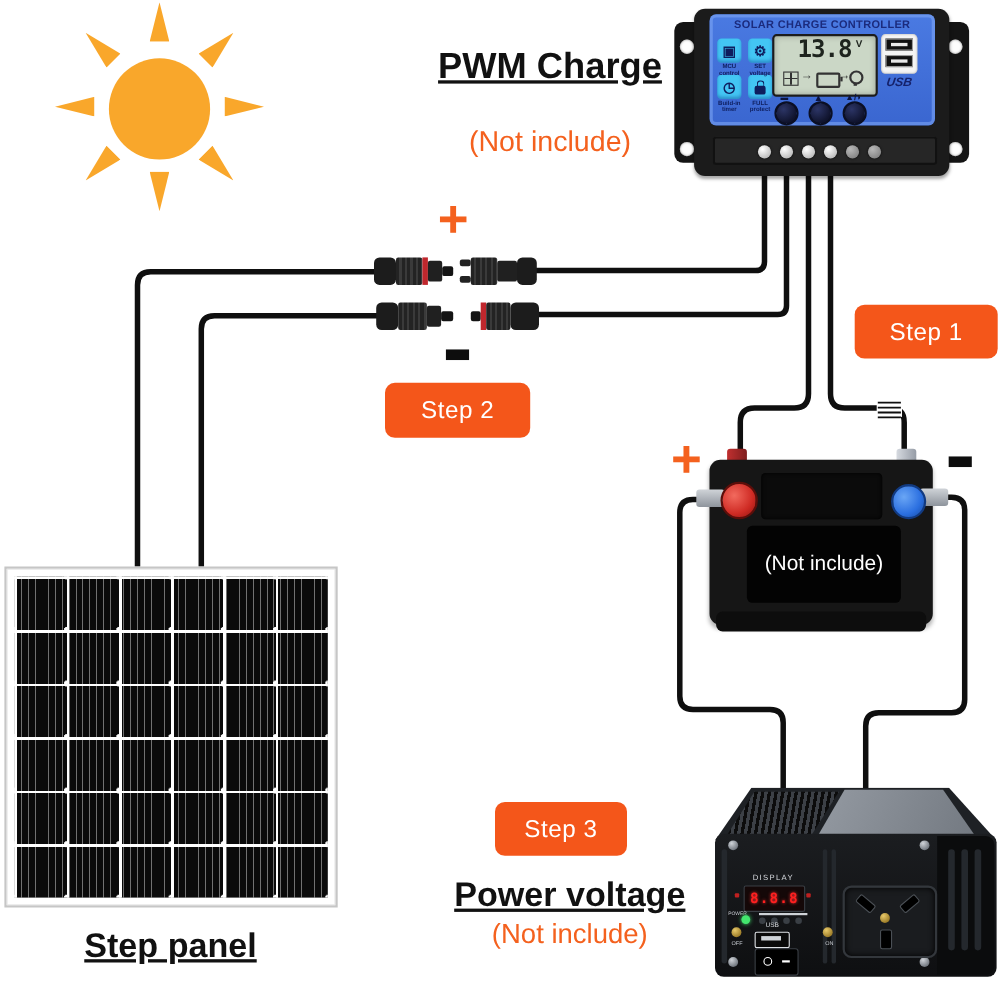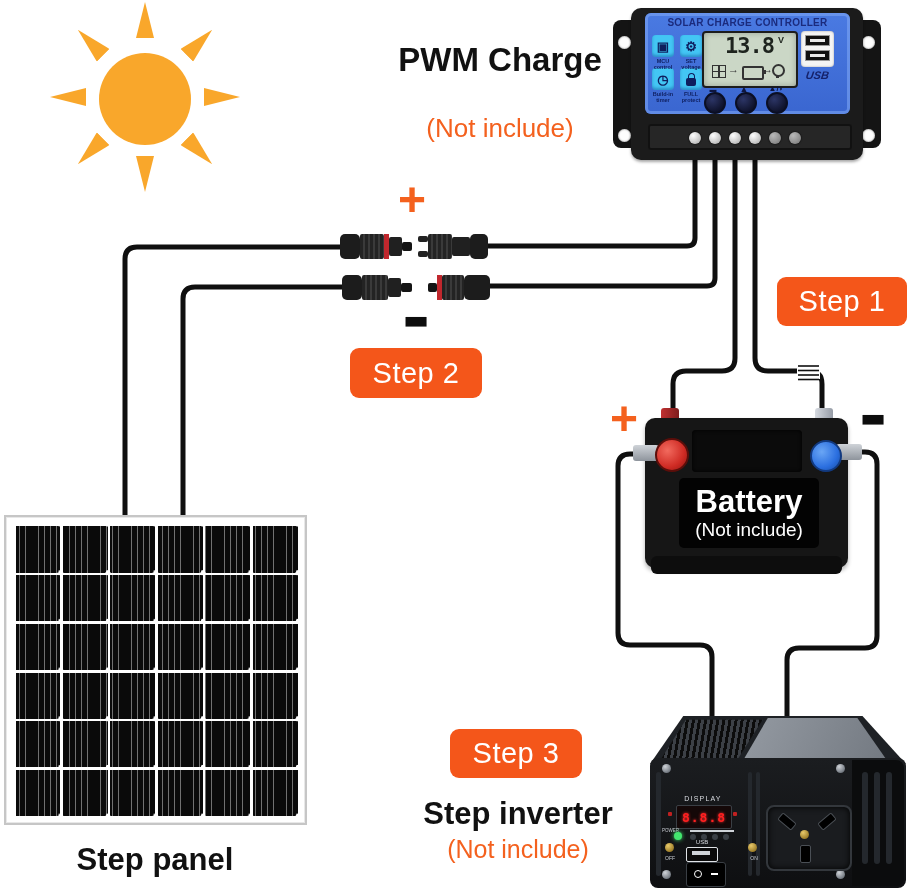--- a/index.html
+++ b/index.html
@@ -14,24 +14,24 @@
   .sun-core{left:49px;top:51px;width:92px;height:92px;border-radius:50%;background:#F9A72B;}
   .sun-ray{left:86px;top:0;width:18px;height:36px;background:#F9A72B;
            clip-path:polygon(50% 0,100% 100%,0 100%);transform-origin:9px 95px;}
 
   
   svg.wires{left:0;top:0;z-index:1;}
   .comp{z-index:2;}
   .lbl{z-index:3;}
 
   
-  .h-black{color:#111;font-weight:700;}
+  .h-black{color:#111;font-weight:700;text-decoration:underline;}
   .h-orange{color:#F4611E;}
   .badge{background:#F4561A;border-radius:9px;color:#fff;display:flex;align-items:center;justify-content:center;
-         font-size:29px;letter-spacing:.5px;}
+         font-size:22px;letter-spacing:.5px;}
   .plus{color:#F4611E;font-size:48px;font-weight:700;display:flex;align-items:center;justify-content:center;line-height:1;}
   .minus{color:#0d0d0d;font-size:42px;font-weight:700;display:flex;align-items:center;justify-content:center;
          transform:scaleY(2.1);line-height:1;}
 
   
   .cc-bracket{left:613px;top:20px;width:268px;height:128px;background:#141414;border-radius:8px;}
   .cc-hole{width:13px;height:13px;border-radius:50%;background:#fdfdfd;box-shadow:inset 0 0 2px #777;}
   .cc-body{left:631px;top:8px;width:232px;height:152px;background:#1b1b1b;border-radius:10px;box-shadow:0 2px 3px rgba(0,0,0,.35);}
   .cc-face{left:645px;top:13px;width:205px;height:101px;border-radius:6px;
            background:linear-gradient(#4a7ae2,#3a66d0);box-shadow:inset 0 0 0 3px rgba(130,170,245,.55);}
@@ -261,31 +261,30 @@
   <div class="abs comp mc4" style="left:428px;top:275px;width:62px;">
     <span class="mc-pin" style="left:0;width:9px;"></span>
     <span class="mc-band" style="left:9px;width:5px;"></span>
     <span class="mc-rib" style="left:14px;width:22px;"></span>
     <span class="mc-nut" style="left:36px;width:26px;"></span>
   </div>
   <div class="abs comp minus" style="left:396px;top:300px;width:40px;height:44px;">−</div>
 
   <div class="abs lbl badge" style="left:777px;top:277px;width:130px;height:49px;">Step 1</div>
   <div class="abs lbl badge" style="left:350px;top:348px;width:132px;height:50px;">Step 2</div>
-  <div class="abs lbl badge" style="left:450px;top:729px;width:132px;height:49px;">Step 3</div>
+  <div class="abs lbl badge" style="left:450px;top:729px;width:120px;height:49px;">Step 3</div>
 
   <div class="abs comp plus" style="left:602px;top:396px;width:44px;height:46px;">+</div>
   <div class="abs comp minus" style="left:854px;top:400px;width:38px;height:40px;">−</div>
   <div class="abs comp post-red"></div>
   <div class="abs comp post-gray"></div>
   <div class="abs comp bat-body"></div>
   <div class="abs comp bat-recess"></div>
   <div class="abs comp bat-lip"></div>
   <div class="abs comp bat-plate">
-    <div class="bat-name">Battery</div>
     <div class="bat-note">(Not include)</div>
   </div>
   <div class="abs comp arm" style="left:633px;top:445px;width:26px;"></div>
   <div class="abs comp arm" style="left:836px;top:444px;width:26px;"></div>
   <div class="abs comp clamp-red"></div>
   <div class="abs comp clamp-blue"></div>
 
   <div class="abs comp sp-frame">
     <div class="sp-cells"></div>
   </div>
@@ -323,16 +322,16 @@
   <div class="abs comp gold-screw" style="left:748px;top:843px;"></div>
   <div class="abs comp ctr inv-onoff" style="left:660px;top:855px;width:20px;">OFF</div>
   <div class="abs comp ctr inv-onoff" style="left:746px;top:855px;width:16px;">ON</div>
   <div class="abs comp inv-rocker"></div>
   <div class="abs comp inv-outlet"></div>
   <div class="abs comp outlet-slot" style="left:778px;top:817px;transform:rotate(40deg);"></div>
   <div class="abs comp outlet-slot" style="left:818px;top:817px;transform:rotate(-40deg);"></div>
   <div class="abs comp gold-screw" style="left:800px;top:830px;"></div>
   <div class="abs comp outlet-vslot"></div>
 
-  <div class="abs lbl ctr h-black" style="left:390px;top:796px;width:256px;font-size:31px;">Step inverter</div>
+  <div class="abs lbl ctr h-black" style="left:390px;top:796px;width:256px;font-size:31px;">Power voltage</div>
   <div class="abs lbl ctr h-orange" style="left:390px;top:835px;width:256px;font-size:25px;">(Not include)</div>
 
 </div>
 
 </body></html>

